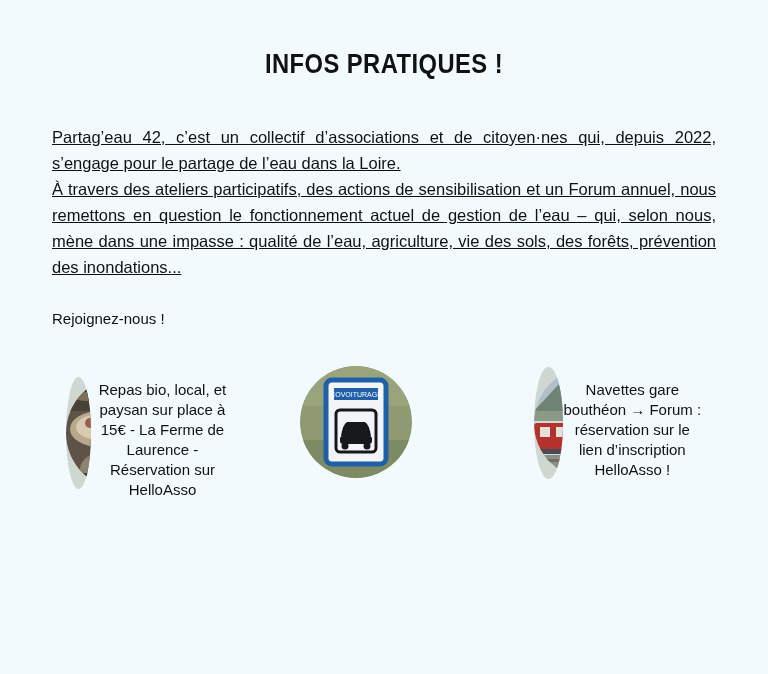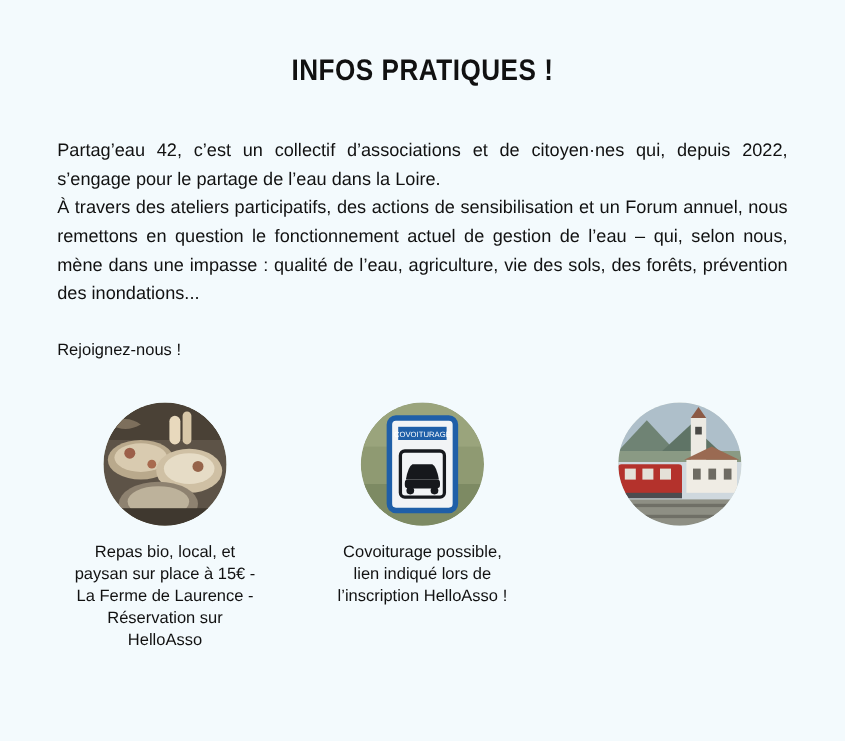--- a/index.html
+++ b/index.html
@@ -35,20 +35,21 @@
   }
 
   .body-text {
     margin: 0;
     padding: 0 52px 0 52px;
     padding-top: 44px;
     font-size: 16.5px;
     line-height: 26px;
     text-align: justify;
     color: #111111;
+    text-decoration: underline;
   }
 
   .body-text p {
     margin: 0;
   }
 
   .join {
     padding: 0 52px;
     padding-top: 26px;
     font-size: 15px;
@@ -60,23 +61,22 @@
     display: flex;
     justify-content: center;
     align-items: flex-start;
     gap: 66px;
     padding-top: 34px;
   }
 
   .card {
     width: 168px;
     display: flex;
-    flex-direction: column;
+    flex-direction: row;
     align-items: center;
-    justify-content: flex-end;
   }
 
   .thumb {
     width: 112px;
     height: 112px;
     border-radius: 50%;
     overflow: hidden;
     position: relative;
     background: #cfd8d0;
   }
@@ -158,21 +158,20 @@
             <rect x="34" y="22" width="44" height="12" fill="#1f5fa8"></rect>
             <text x="56" y="31" font-family="'Liberation Sans', sans-serif" font-size="7" fill="#ffffff" text-anchor="middle">COVOITURAGE</text>
             <rect x="36" y="44" width="40" height="42" rx="4" fill="none" stroke="#16181c" stroke-width="3"></rect>
             <path d="M41 70 q2 -12 6 -14 h18 q4 2 6 14 z" fill="#16181c"></path>
             <rect x="40" y="70" width="32" height="8" rx="3" fill="#16181c"></rect>
             <circle cx="45" cy="80" r="3.5" fill="#16181c"></circle>
             <circle cx="67" cy="80" r="3.5" fill="#16181c"></circle>
           </g>
         </svg>
       </div>
-      <div class="caption">Covoiturage possible, lien indiqué lors de l’inscription HelloAsso !</div>
     </div>
 
     <div class="card">
       <div class="thumb">
         <svg viewBox="0 0 112 112" xmlns="http://www.w3.org/2000/svg">
           <defs>
             <clipPath id="c3">
                 <circle cx="56" cy="56" r="56"></circle>
               </clipPath>
           </defs>
@@ -194,16 +193,17 @@
             <rect x="6" y="60" width="10" height="10" fill="#e4e1d8"></rect>
             <rect x="22" y="60" width="10" height="10" fill="#e4e1d8"></rect>
             <rect x="38" y="60" width="10" height="10" fill="#e4e1d8"></rect>
             <rect x="0" y="82" width="58" height="5" fill="#4c4c50"></rect>
             <rect x="0" y="88" width="112" height="24" fill="#8e8f84"></rect>
             <rect x="0" y="92" width="112" height="3" fill="#6f6f66"></rect>
             <rect x="0" y="102" width="112" height="3" fill="#6f6f66"></rect>
           </g>
         </svg>
       </div>
+      <div class="caption">Navettes gare bouthéon → Forum : réservation sur le lien d’inscription HelloAsso !</div>
     </div>
 
   </div>
 </div>
 
 </body></html>

